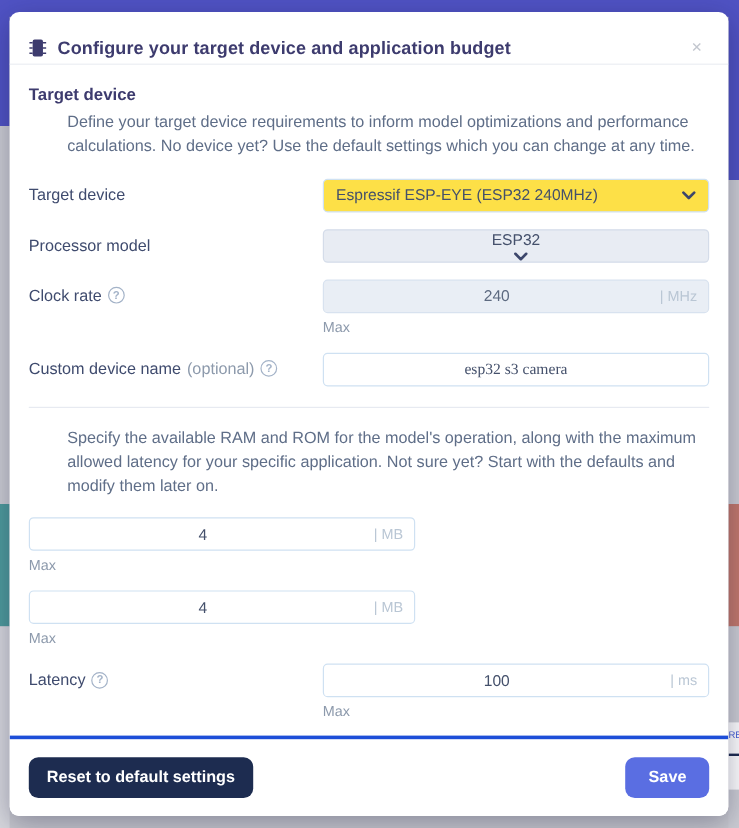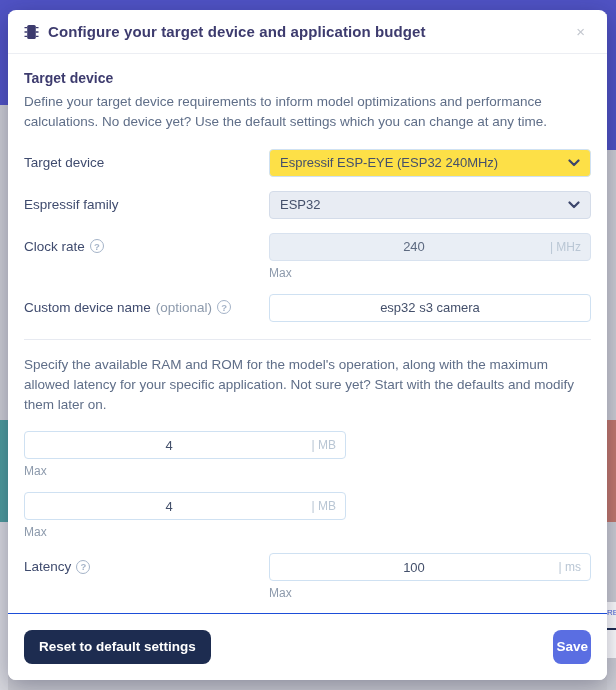--- a/index.html
+++ b/index.html
@@ -20,89 +20,90 @@
 
   
   .modal {
     position:absolute; left:8px; top:10px; width:599px; height:670px;
     background:#ffffff; border-radius:8px;
     box-shadow:0 6px 24px rgba(20,20,60,.35);
     z-index:5; overflow:hidden;
   }
 
   .modal-header {
-    height:44px; display:flex; align-items:center;
+    height:44px; display:flex; align-items:flex-end;
     padding:4px 16px; border-bottom:1px solid #eceef3;
   }
   .chip-icon { display:inline-flex; margin-right:9px; }
   .modal-title {
     font-size:15px; font-weight:700; color:#3d3b6e; letter-spacing:.1px;
     flex:1;
   }
   .close-btn {
     font-size:15px; color:#c3c7cf; cursor:pointer; background:none; border:none;
     padding:2px 6px; line-height:1; font-family:inherit;
   }
 
   .modal-body { padding:14px 16px 0 16px; }
 
   .section-heading { font-size:14px; font-weight:700; color:#3d3b6e; margin-top:2px; }
   .section-desc {
     font-size:13.5px; color:#5f6e88; line-height:1.5; margin-top:6px; margin-bottom:16px;
     max-width:560px;
+    margin-left:32px;
   }
 
   .row { display:flex; align-items:flex-start; margin-bottom:14px; }
   .row-label {
     flex:1; padding-top:6px; font-size:13.5px; color:#3f4b6e;
     display:flex; align-items:center; gap:5px;
   }
   .optional-note { color:#8d9aac; }
   .help-icon {
     display:inline-flex; align-items:center; justify-content:center;
     width:14px; height:14px; border:1px solid #a4b3c8; border-radius:50%;
     color:#a4b3c8; font-size:9.5px; font-weight:700; cursor:pointer; flex:0 0 auto;
   }
   .row-control { width:322px; }
 
   .select-box {
     height:28px; border:1px solid #cfe1f2; border-radius:4px; background:#fde047;
     display:flex; align-items:center; justify-content:space-between;
     padding:0 10px; font-size:13px; color:#44506b; cursor:pointer;
   }
-  .select-box.disabled { background:#e8ecf3; border-color:#d4dce9; cursor:default; }
+  .select-box.disabled { background:#e8ecf3; border-color:#d4dce9; cursor:default;flex-direction:column; }
   .chevron-icon { display:inline-flex; margin-left:8px; }
 
   .input-wrap { position:relative; }
   .text-input {
     width:100%; height:28px; border:1px solid #cfe1f2; border-radius:4px;
     padding:0 42px 0 10px; font-size:13px; color:#44506b; background:#fff;
     font-family:inherit; outline:none;text-align:center;
   }
   .text-input.disabled { background:#e9eef5; border-color:#d8e2ef; color:#5d6a80; }
   .unit-label {
     position:absolute; right:10px; top:7px; font-size:12px; color:#b9c6d4;
     pointer-events:none;
   }
   .helper-text { font-size:12px; color:#8d9aac; margin-top:5px; }
 
   .section-divider { border:none; border-top:1px solid #e7eaf1; margin:17px 0 15px 0; }
 
   .modal-footer {
     position:absolute; left:0; right:0; bottom:0; height:67px;
-    border-top:1px solid #1d4ed8; background:#fff;
+    border-top:3px solid #1d4ed8; background:#fff;
     display:flex; align-items:center; justify-content:space-between;
     padding:0 16px;
   }
   .btn {
     border:none; border-radius:8px; font-family:inherit; font-weight:700;
     font-size:13.5px; cursor:pointer; padding:9px 15px; line-height:1.2;
   }
   .btn-reset { background:#1d2c50; color:#ffffff; }
-  .btn-save { background:#5a6ee2; color:#ffffff; padding:9px 3px; }
+  .btn-save { background:#5a6ee2; color:#ffffff; padding:9px 19px; }
 
   
   .bg-partial-box {
     position:absolute; left:0; right:0; top:602px; height:56px; background:#fff;
     font-size:8px; color:#4a62d8; overflow:hidden; padding-top:6px;
   }
   .bg-partial-box .navy-line { position:absolute; left:0; right:0; top:26px; height:2px; background:#1d2c50; }
 </style>
 </head>
 <body>
@@ -160,21 +161,21 @@
           <span class="chevron-icon">
             <svg width="12" height="8" viewBox="0 0 12 8">
                 <path d="M1.5 1.5 L6 6 L10.5 1.5" fill="none" stroke="#3c466b" stroke-width="2.2" stroke-linecap="round" stroke-linejoin="round"></path>
               </svg>
           </span>
         </div>
       </div>
     </div>
 
     <div class="row">
-      <div class="row-label">Espressif family</div>
+      <div class="row-label">Processor model</div>
       <div class="row-control">
         <div class="select-box disabled">
           <span>ESP32</span>
           <span class="chevron-icon">
             <svg width="12" height="8" viewBox="0 0 12 8">
                 <path d="M1.5 1.5 L6 6 L10.5 1.5" fill="none" stroke="#3c466b" stroke-width="2.2" stroke-linecap="round" stroke-linejoin="round"></path>
               </svg>
           </span>
         </div>
       </div>
@@ -195,21 +196,21 @@
     </div>
 
     <div class="row">
       <div class="row-label">
         <span>Custom device name</span>
         <span class="optional-note">(optional)</span>
         <span class="help-icon">?</span>
       </div>
       <div class="row-control">
         <div class="input-wrap">
-          <input class="text-input" type="text" style="padding-right: 10px;" value="esp32 s3 camera">
+          <input class="text-input" type="text" style="padding-right: 10px; font-family: Liberation Serif, serif;" value="esp32 s3 camera">
         </div>
       </div>
     </div>
 
     <hr class="section-divider">
 
     <div class="section-desc">Specify the available RAM and ROM for the model's operation, along with the maximum allowed latency for your specific application. Not sure yet? Start with the defaults and modify them later on.</div>
 
     <div class="row">
       <div class="row-control">

